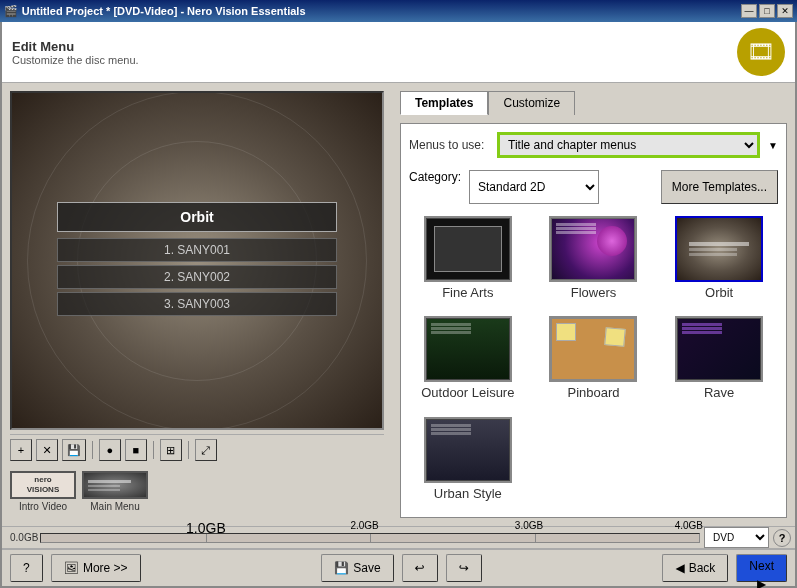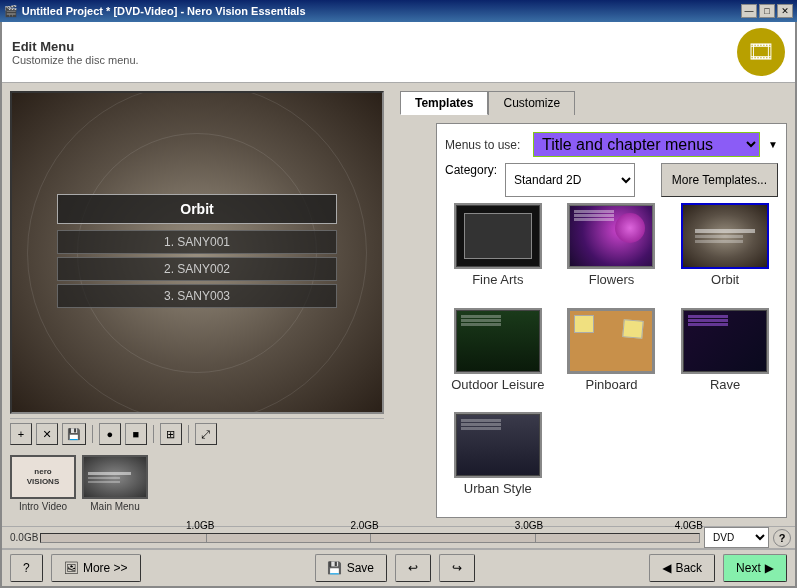--- a/index.html
+++ b/index.html
@@ -29,36 +29,36 @@
     #preview-content { position: relative; z-index: 1; width: 280px; text-align: center; }
     #preview-title-box { background: rgba(30,30,30,0.8); border: 1px solid #aaa; color: white; padding: 6px 10px; font-size: 14px; font-weight: bold; margin-bottom: 6px; }
     .preview-item { background: rgba(30,30,30,0.7); border: 1px solid #666; color: #ccc; padding: 4px 10px; margin-bottom: 3px; font-size: 12px; }
     #preview-toolbar { display: flex; align-items: center; gap: 4px; padding: 4px 0; background: #d4d0c8; border-top: 1px solid #aaa; margin-top: 4px; }
     #preview-toolbar button { background: #d4d0c8; border: 1px outset #888; padding: 2px 4px; cursor: pointer; font-size: 11px; min-width: 22px; height: 22px; display: flex; align-items: center; justify-content: center; }
     #preview-toolbar .sep { width: 1px; height: 18px; background: #888; margin: 0 2px; }
 
     
     #thumbnails { display: flex; gap: 6px; padding: 6px 0; }
     .thumb-item { display: flex; flex-direction: column; align-items: center; cursor: pointer; }
-    .thumb-box { width: 66px; height: 44px; border: 2px solid #888; background: #555; display: flex; align-items: center; justify-content: center; font-size: 9px; color: #ccc; position: relative; overflow: hidden; }
+    .thumb-box { width: 66px; height: 28px; border: 2px solid #888; background: #555; display: flex; align-items: center; justify-content: center; font-size: 9px; color: #ccc; position: relative; overflow: hidden; }
     .thumb-box.intro { background: #e8e0d8; border: 2px solid #555; }
     .thumb-box.main { background: #556; border: 2px solid #555; }
     .thumb-label { font-size: 10px; color: #333; margin-top: 2px; text-align: center; }
     .nero-logo { font-size: 8px; font-weight: bold; color: #333; text-align: center; line-height: 1.2; }
 
     
     #right-panel { flex: 1; background: #d4d0c8; padding: 8px; display: flex; flex-direction: column; }
     #tabs { display: flex; gap: 0; margin-bottom: 8px; }
     .tab { padding: 4px 14px; border: 1px solid #888; background: #d4d0c8; cursor: pointer; font-size: 12px; border-bottom: none; }
     .tab.active { background: white; border-bottom: 1px solid white; z-index: 1; font-weight: bold; }
-    #tab-content { background: white; border: 1px solid #888; flex: 1; padding: 8px; display: flex; flex-direction: column; gap: 6px; margin-left: 36px; }
+    #tab-content { background: white; border: 1px solid #888; flex: 1; padding: 8px; display: flex; flex-direction: column; gap: 12px; }
 
     .form-row { display: flex; align-items: center; gap: 8px; }
     .form-row label { font-size: 12px; color: #333; min-width: 80px; }
-    .form-row select { padding: 2px 4px; border: 1px solid #84cc16; background: #8b5cf6; font-size: 16px; flex: 1; }
+    .form-row select { padding: 2px 4px; border: 3px solid #84cc16; background: #e5e5e5; font-size: 12px; flex: 1; }
 
     #category-row { display: flex; gap: 8px; }
     #category-select { padding: 2px 4px; border: 1px solid #888; background: white; font-size: 12px; width: 130px; }
     #more-templates-btn { margin-left: auto; padding: 9px 10px; border: 1px outset #888; background: #d4d0c8; cursor: pointer; font-size: 12px; }
 
     
     #template-grid { display: grid; grid-template-columns: repeat(3, 1fr); gap: 8px; flex: 1; }
     .template-item { display: flex; flex-direction: column; align-items: center; cursor: pointer; }
     .template-thumb { width: 88px; height: 66px; border: 2px solid #888; background: #444; overflow: hidden; position: relative; display: flex; align-items: center; justify-content: center; }
     .template-thumb.selected { border: 2px solid #0000cc; }
@@ -300,21 +300,21 @@
   </div>
 
   <div id="statusbar">
     <div id="progress-area" style="display:flex;flex:1;align-items:center;gap:0;padding:0 4px;">
       <span class="gb-label" style="margin-right:2px;">0.0GB</span>
       <div style="flex:1;height:10px;background:#c8c0b8;border:1px inset #888;position:relative;">
         <div style="position:absolute;left:0;top:0;height:100%;width:0;background:#0060c0;"></div>
         <div style="position:absolute;left:25%;top:0;height:100%;width:1px;background:#888;"></div>
         <div style="position:absolute;left:50%;top:0;height:100%;width:1px;background:#888;"></div>
         <div style="position:absolute;left:75%;top:0;height:100%;width:1px;background:#888;"></div>
-        <span style="position:absolute;left:22%;top:-14px;font-size:10px;">1.0GB</span>
+        <span style="position:absolute;left:22%;top:-14px;font-size:14px;">1.0GB</span>
         <span style="position:absolute;left:47%;top:-14px;font-size:10px;">2.0GB</span>
         <span style="position:absolute;left:72%;top:-14px;font-size:10px;">3.0GB</span>
         <span style="position:absolute;right:-4px;top:-14px;font-size:10px;">4.0GB</span>
       </div>
     </div>
     <div class="disc-selector">
       <select style="font-size:10px;padding:3px 4px;">
         <option>DVD</option>
         <option>Blu-ray</option>
         <option>AVCHD</option>
@@ -340,19 +340,19 @@
       <span>↩</span>
     </button>
     <button class="footer-btn">
       <span>↪</span>
     </button>
     <div class="footer-spacer"></div>
     <button class="footer-btn">
       <span>◀</span>
       <span>Back</span>
     </button>
-    <button class="footer-btn footer-btn-primary" style="background:#86efac;">
+    <button class="footer-btn footer-btn-primary" style="background:#1d4ed8;flex-direction:column;">
       <span>Next</span>
       <span>▶</span>
     </button>
   </div>
 
 </div>
 
 </body></html>

